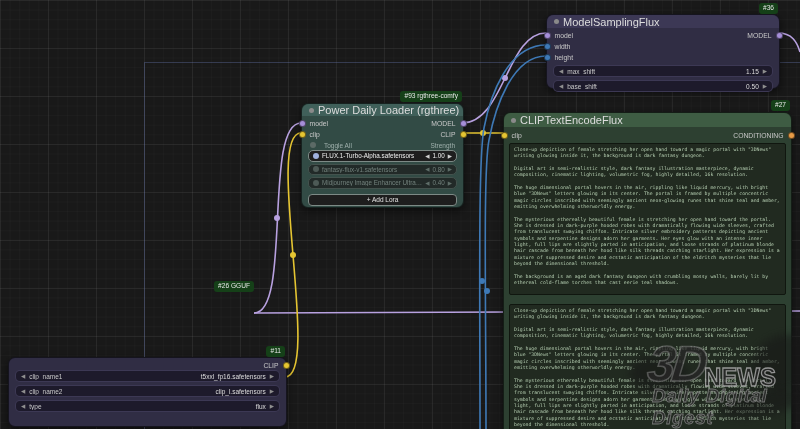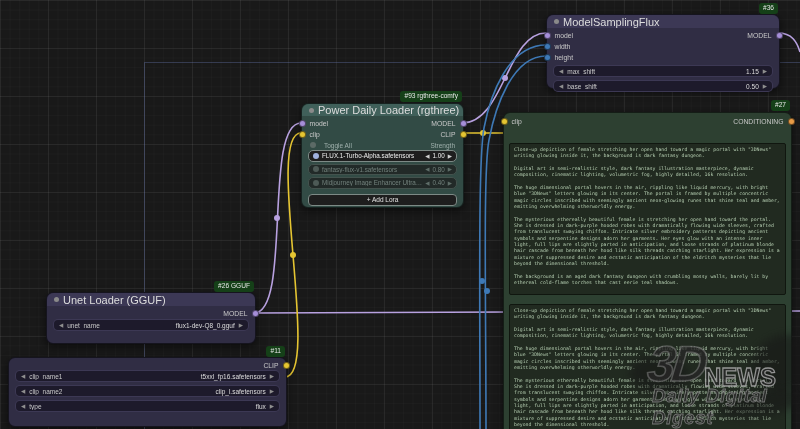--- a/index.html
+++ b/index.html
@@ -206,20 +206,24 @@
       <span class="lname">Midjourney Image Enhancer Ultra.safetensors</span>
       <span class="arrow">◀</span>
       <span style="margin:0 3px;">0.40</span>
       <span class="arrow">▶</span>
     </div>
     <div class="addlora">+ Add Lora</div>
   </div>
 
   <div class="badge" style="right:10px;top:100px;">#27</div>
   <div class="node green" style="left:503px;top:112px;width:287px;height:330px;">
+    <div class="titlebar">
+      <span class="tdot"></span>
+      <span>CLIPTextEncodeFlux</span>
+    </div>
     <div class="portrow" style="margin-top:3px;">
       <span class="rowleft">
           <span class="pin in clip"></span>
           <span>clip</span>
         </span>
       <span class="rowright">
           <span>CONDITIONING</span>
           <span class="pin out cond"></span>
         </span>
     </div>
@@ -237,38 +241,20 @@
 Digital art in semi-realistic style, dark fantasy illustration masterpiece, dynamic composition, cinematic lighting, volumetric fog, highly detailed, 16k resolution.
 
 The huge dimensional portal hovers in the air, rippling like liquid mercury, with bright blue "3DNews" letters glowing in its center. The portal is framed by multiple concentric magic circles inscribed with seemingly ancient neon-glowing runes that shine teal and amber, emitting overwhelming otherworldly energy.
 
 The mysterious ethereally beautiful female is stretching her open hand toward the portal. She is dressed in dark-purple hooded robes with dramatically flowing wide sleeves, crafted from translucent swaying chiffon. Intricate silver embroidery patterns depicting ancient symbols and serpentine designs adorn her garments. Her eyes glow with an intense inner light, full lips are slightly parted in anticipation, and loose strands of platinum blonde hair cascade from beneath her hood like silk threads catching starlight. Her expression is a mixture of suppressed desire and ecstatic anticipation of the eldritch mysteries that lie beyond the dimensional threshold.
 
 The background is an aged dark fantasy dungeon with crumbling mossy walls, barely lit by ethereal cold-flame torches that cast eerie teal shadows.</div>
   </div>
 
   <div class="badge" style="right:546px;top:281px;">#26 GGUF</div>
-  <div class="node indigo" style="left:46px;top:292px;width:208px;height:50px;">
-    <div class="titlebar">
-      <span class="tdot"></span>
-      <span>Unet Loader (GGUF)</span>
-    </div>
-    <div class="portrow" style="margin-top:2px;">
-      <span class="rowright">
-          <span>MODEL</span>
-          <span class="pin out model"></span>
-        </span>
-    </div>
-    <div class="pill">
-      <span class="arrow">◀</span>
-      <span class="wname">unet_name</span>
-      <span class="wval">flux1-dev-Q8_0.gguf</span>
-      <span class="arrow">▶</span>
-    </div>
-  </div>
 
   <div class="badge" style="right:515px;top:346px;">#11</div>
   <div class="node indigo" style="left:8px;top:357px;width:277px;height:68px;">
     <div class="portrow" style="margin-top:2px;height:10px;">
       <span class="rowright">
           <span>CLIP</span>
           <span class="pin out clip"></span>
         </span>
     </div>
     <div class="pill">

